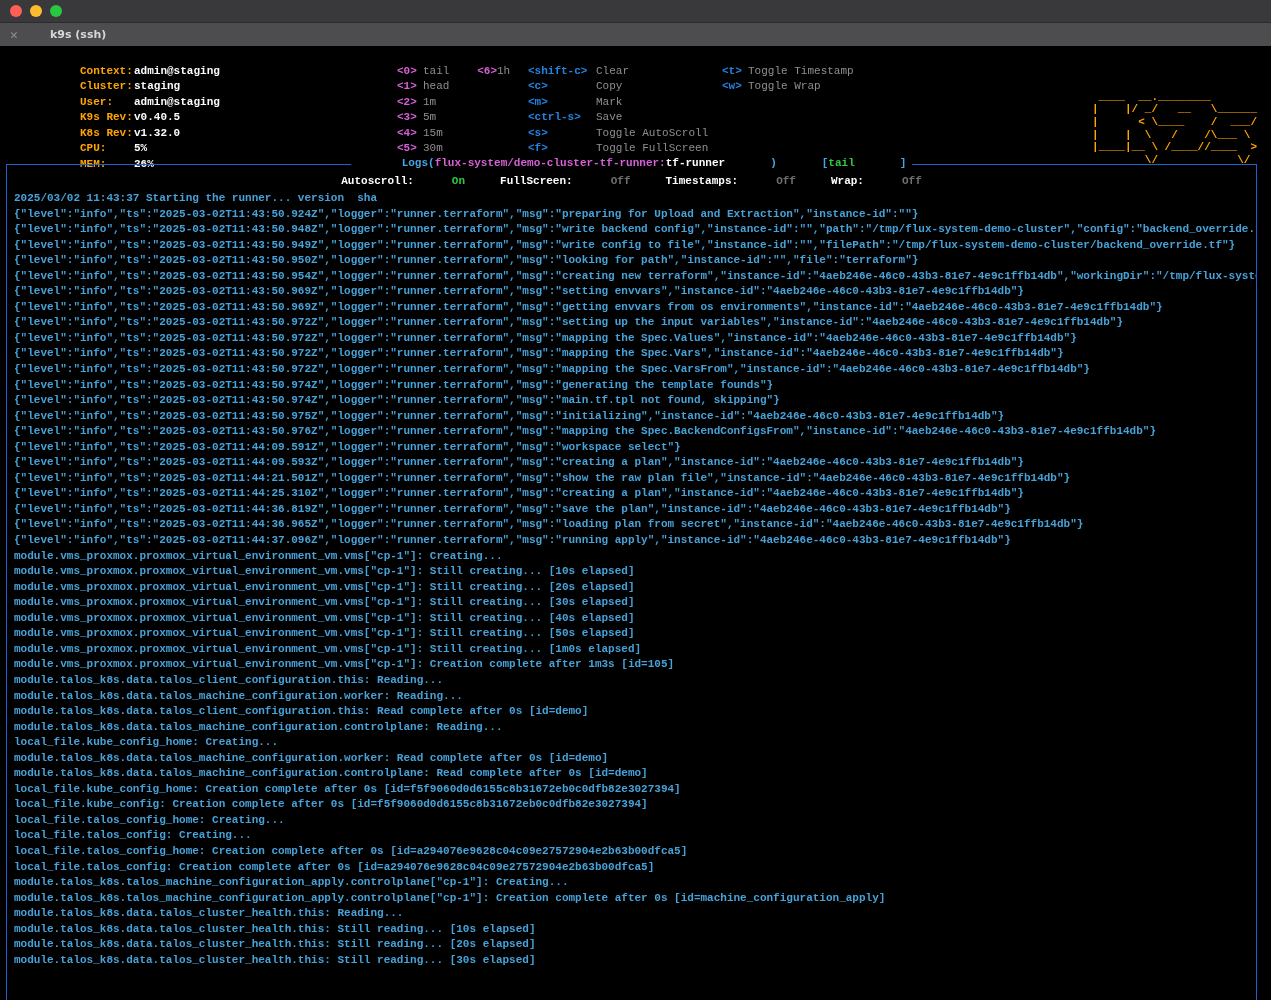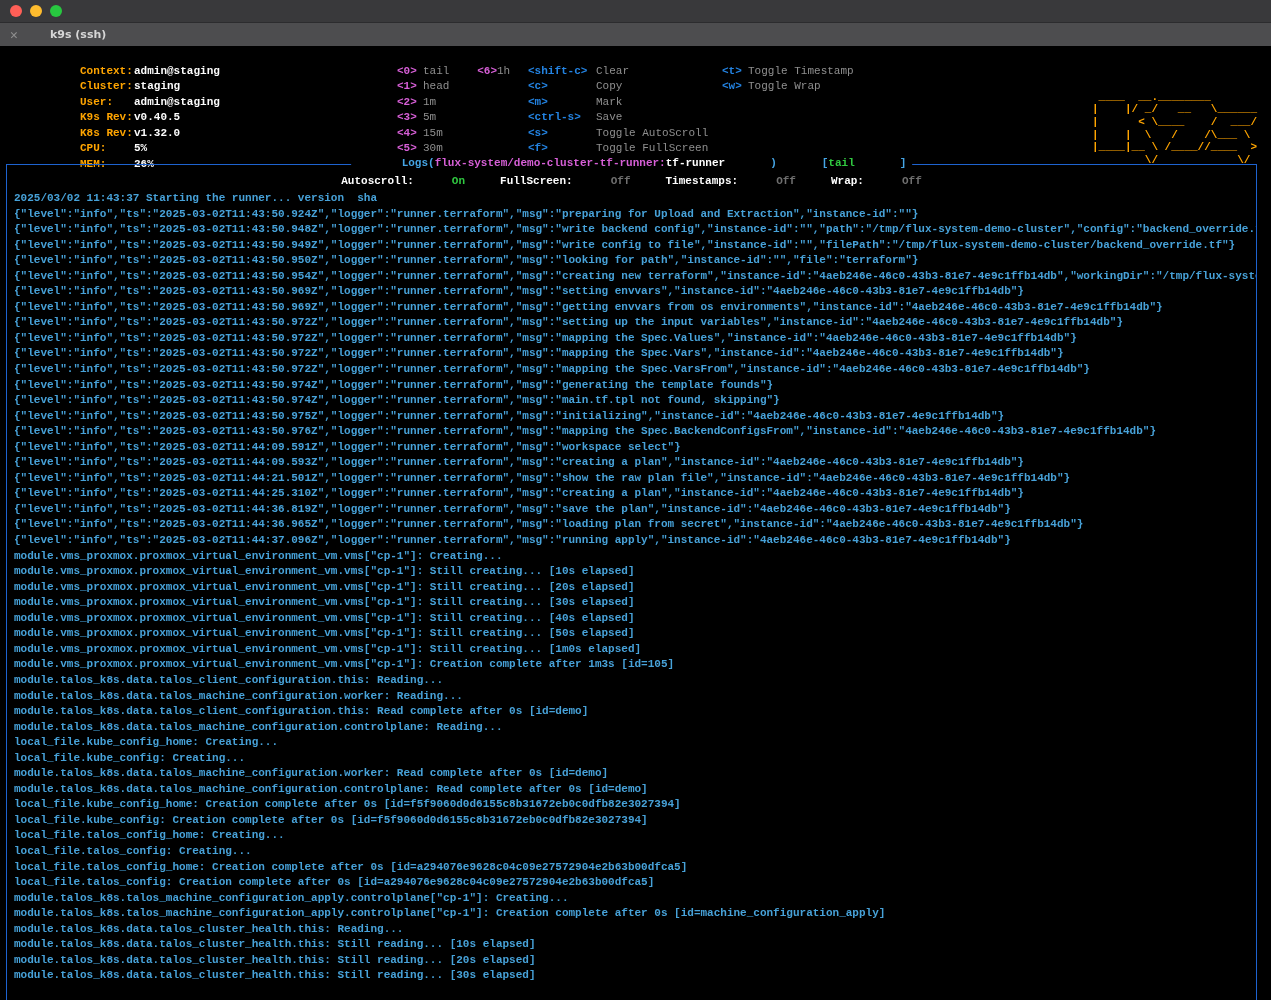--- a/index.html
+++ b/index.html
@@ -229,21 +229,20 @@
           <div class="log-line">module.vms_proxmox.proxmox_virtual_environment_vm.vms["cp-1"]: Still creating... [30s elapsed]</div>
           <div class="log-line">module.vms_proxmox.proxmox_virtual_environment_vm.vms["cp-1"]: Still creating... [40s elapsed]</div>
           <div class="log-line">module.vms_proxmox.proxmox_virtual_environment_vm.vms["cp-1"]: Still creating... [50s elapsed]</div>
           <div class="log-line">module.vms_proxmox.proxmox_virtual_environment_vm.vms["cp-1"]: Still creating... [1m0s elapsed]</div>
           <div class="log-line">module.vms_proxmox.proxmox_virtual_environment_vm.vms["cp-1"]: Creation complete after 1m3s [id=105]</div>
           <div class="log-line">module.talos_k8s.data.talos_client_configuration.this: Reading...</div>
           <div class="log-line">module.talos_k8s.data.talos_machine_configuration.worker: Reading...</div>
           <div class="log-line">module.talos_k8s.data.talos_client_configuration.this: Read complete after 0s [id=demo]</div>
           <div class="log-line">module.talos_k8s.data.talos_machine_configuration.controlplane: Reading...</div>
           <div class="log-line">local_file.kube_config_home: Creating...</div>
-          <div class="log-line">local_file.kube_config: Creating...</div>
           <div class="log-line">module.talos_k8s.data.talos_machine_configuration.worker: Read complete after 0s [id=demo]</div>
           <div class="log-line">module.talos_k8s.data.talos_machine_configuration.controlplane: Read complete after 0s [id=demo]</div>
           <div class="log-line">local_file.kube_config_home: Creation complete after 0s [id=f5f9060d0d6155c8b31672eb0c0dfb82e3027394]</div>
           <div class="log-line">local_file.kube_config: Creation complete after 0s [id=f5f9060d0d6155c8b31672eb0c0dfb82e3027394]</div>
           <div class="log-line">local_file.talos_config_home: Creating...</div>
           <div class="log-line">local_file.talos_config: Creating...</div>
           <div class="log-line">local_file.talos_config_home: Creation complete after 0s [id=a294076e9628c04c09e27572904e2b63b00dfca5]</div>
           <div class="log-line">local_file.talos_config: Creation complete after 0s [id=a294076e9628c04c09e27572904e2b63b00dfca5]</div>
           <div class="log-line">module.talos_k8s.talos_machine_configuration_apply.controlplane["cp-1"]: Creating...</div>
           <div class="log-line">module.talos_k8s.talos_machine_configuration_apply.controlplane["cp-1"]: Creation complete after 0s [id=machine_configuration_apply]</div>

